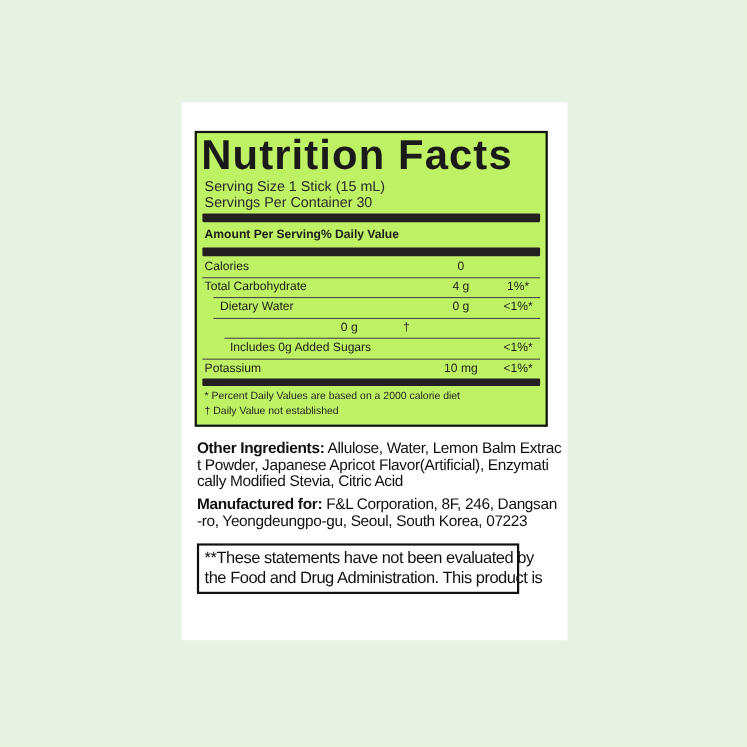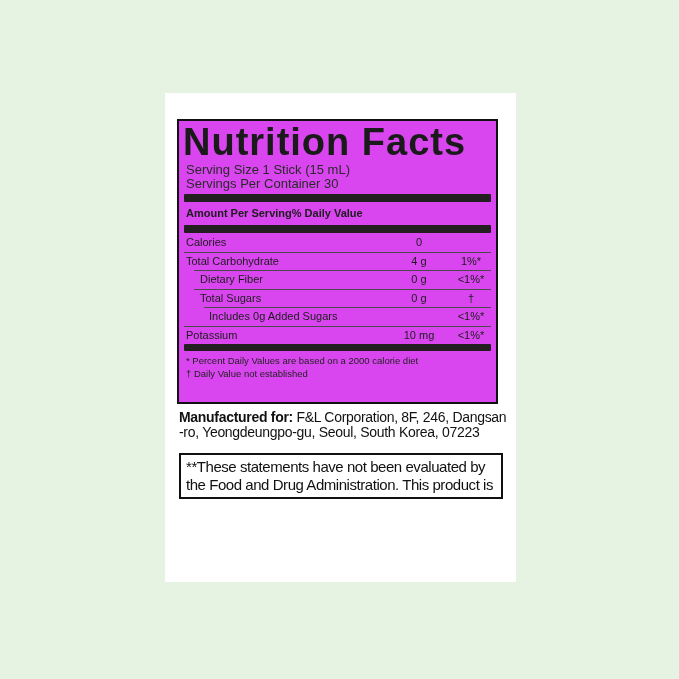--- a/index.html
+++ b/index.html
@@ -17,21 +17,21 @@
     width:351px;height:489px;
     background:#ffffff;
   }
   
   .nf-box{
     box-sizing:border-box;
     margin:26px 0 0 12px;
     width:321px;
     border:2px solid #111111;
     padding:0 5px;
-    background:#d946ef;
+    background:#bef264;
   }
   .nf-title{
     font-size:38px;
     font-weight:bold;
     letter-spacing:1px;
     line-height:40px;
     margin:1px 0 1px -1px;
     white-space:nowrap;
     color:#1a1a1a;
   }
@@ -72,40 +72,40 @@
   .nf-row .pct{width:40px;text-align:center;}
   .nf-row.rule::before{
     content:"";
     position:absolute;
     top:0;right:0;left:var(--ri,0px);
     border-top:1px solid #4a4a4a;
   }
   .nf-foot{
     font-size:9.5px;
     line-height:12.5px;
-    padding:4px 0 22px 2px;
+    padding:4px 0 6px 2px;
     color:#222222;
   }
   
   .para{
     margin:12px 0 0 14px;
     width:330px;
     font-size:14px;
     line-height:15px;
     letter-spacing:-0.3px;
     color:#111111;
   }
   .para.mfg{margin-top:6px;}
   .para div{white-space:nowrap;}
   .para b{font-weight:bold;}
   
   .disc{
     box-sizing:border-box;
     margin:13px 0 0 14px;
-    width:324px;
+    width:293px;
     border:2px solid #111111;
     padding:3px 4px 4px 5px;
     font-size:15px;
     line-height:17.5px;
     letter-spacing:-0.45px;
     color:#111111;
   }
   .disc div{white-space:nowrap;}
 </style>
 </head>
@@ -134,27 +134,26 @@
       <span class="pct"></span>
     </div>
 
     <div class="nf-row rule" style="--ri:0px">
       <span class="nm">Total Carbohydrate</span>
       <span class="amt">4 g</span>
       <span class="pct">1%*</span>
     </div>
 
     <div class="nf-row rule" style="--ri:10px">
-      <span class="nm ind1">Dietary Fiber</span>
+      <span class="nm ind1">Dietary Water</span>
       <span class="amt">0 g</span>
       <span class="pct">&lt;1%*</span>
     </div>
 
     <div class="nf-row rule" style="--ri:10px">
-      <span class="nm ind1">Total Sugars</span>
       <span class="amt">0 g</span>
       <span class="pct">†</span>
     </div>
 
     <div class="nf-row rule" style="--ri:20px">
       <span class="nm ind2">Includes 0g Added Sugars</span>
       <span class="amt"></span>
       <span class="pct">&lt;1%*</span>
     </div>
 
@@ -165,20 +164,25 @@
     </div>
 
     <div class="bar b3"></div>
 
     <div class="nf-foot">
       <div>* Percent Daily Values are based on a 2000 calorie diet</div>
       <div>† Daily Value not established</div>
     </div>
   </div>
 
+  <div class="para">
+    <div><b>Other Ingredients:</b><span> Allulose, Water, Lemon Balm Extrac</span></div>
+    <div>t Powder, Japanese Apricot Flavor(Artificial), Enzymati</div>
+    <div>cally Modified Stevia, Citric Acid</div>
+  </div>
 
   <div class="para mfg">
     <div><b>Manufactured for:</b><span> F&amp;L Corporation, 8F, 246, Dangsan</span></div>
     <div>-ro, Yeongdeungpo-gu, Seoul, South Korea, 07223</div>
   </div>
 
   <div class="disc">
     <div>**These statements have not been evaluated by</div>
     <div>the Food and Drug Administration. This product is</div>
   </div>

